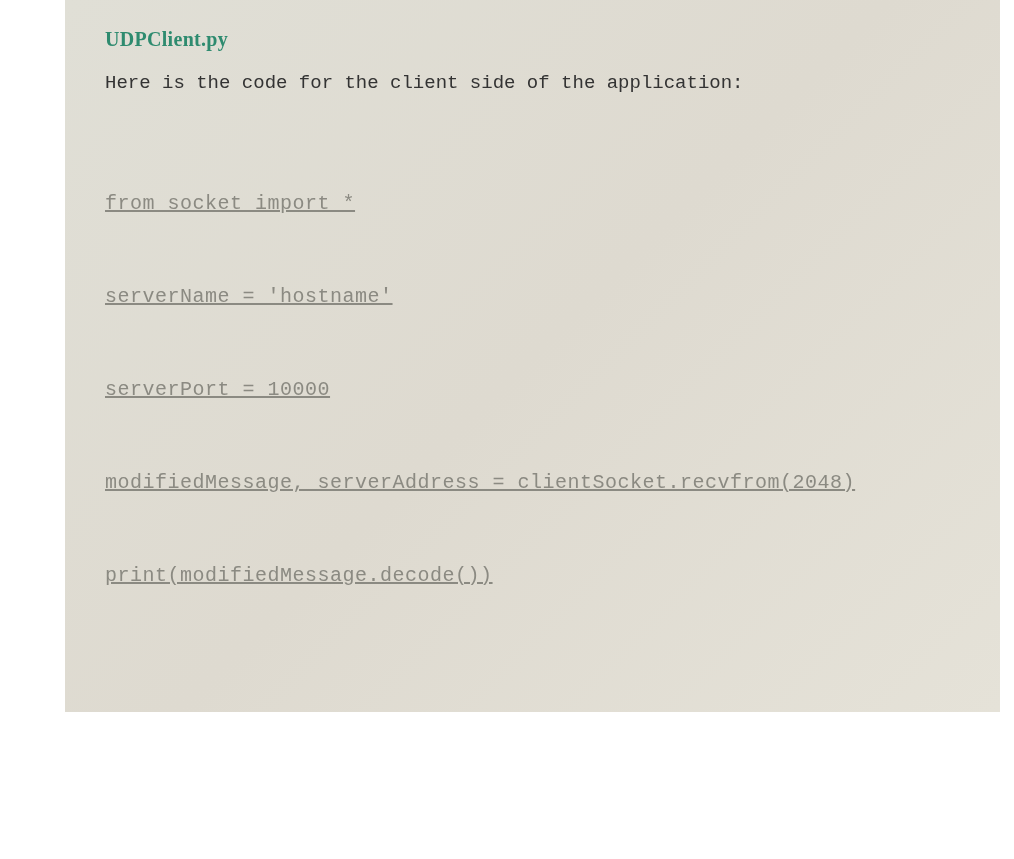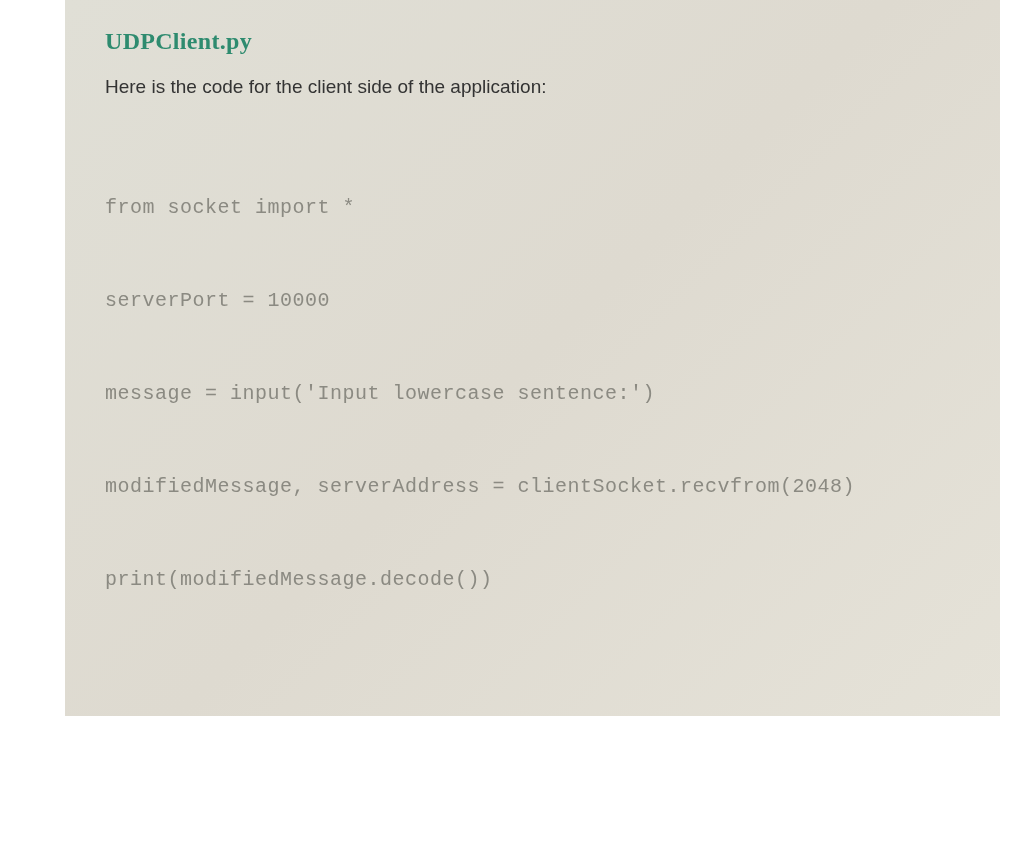--- a/index.html
+++ b/index.html
@@ -19,51 +19,52 @@
       padding: 28px 32px 28px 40px;
       width: 935px;
       position: relative;
     }
     .page-block:first-child {
       padding-top: 28px;
     }
     .section-title {
       font-family: Georgia, 'Times New Roman', serif;
       color: #2e8b6f;
-      font-size: 24px;
+      font-size: 20px;
       font-weight: 600;
       margin-bottom: 18px;
       letter-spacing: 0.3px;
     }
     .intro-text {
-      font-family: Liberation Sans, sans-serif;
+      font-family: Liberation Mono, monospace;
       color: #333333;
       font-size: 19px;
       margin-bottom: 28px;
       line-height: 1.5;
     }
     .code-block {
       font-family: 'Courier New', Courier, monospace;
       color: #8b8a82;
       font-size: 20px;
       line-height: 1.55;
       white-space: pre;
       letter-spacing: 0.5px;
     }
     .code-line {
       display: block;
+      text-decoration: underline;
     }
   </style>
 </head>
 <body>
 
 <div class="page-block">
   <div class="section-title">UDPClient.py</div>
   <div class="intro-text">Here is the code for the client side of the application:</div>
   <div class="code-block">
     <span class="code-line">from socket import *</span>
+    <span class="code-line">serverName = 'hostname'</span>
     <span class="code-line">serverPort = 10000</span>
-    <span class="code-line">message = input('Input lowercase sentence:')</span>
     <span class="code-line">modifiedMessage, serverAddress = clientSocket.recvfrom(2048)</span>
     <span class="code-line">print(modifiedMessage.decode())</span>
     
   </div>
 </div>
 
 </body></html>

